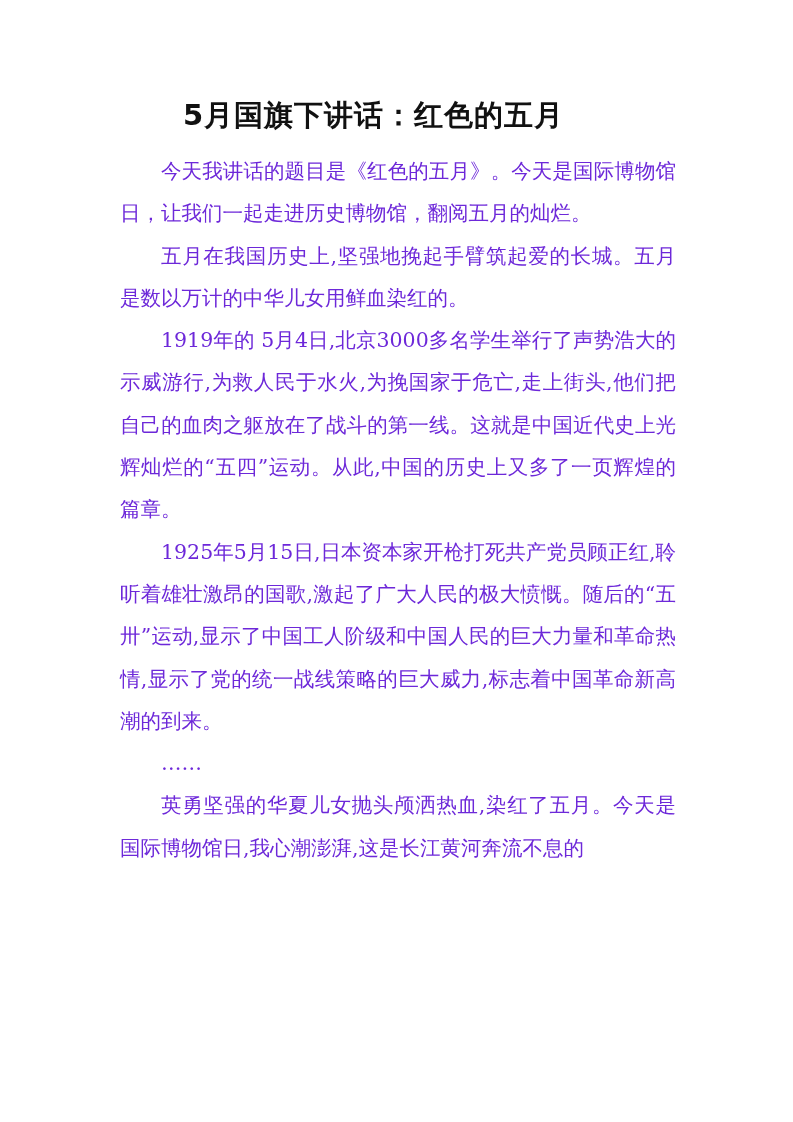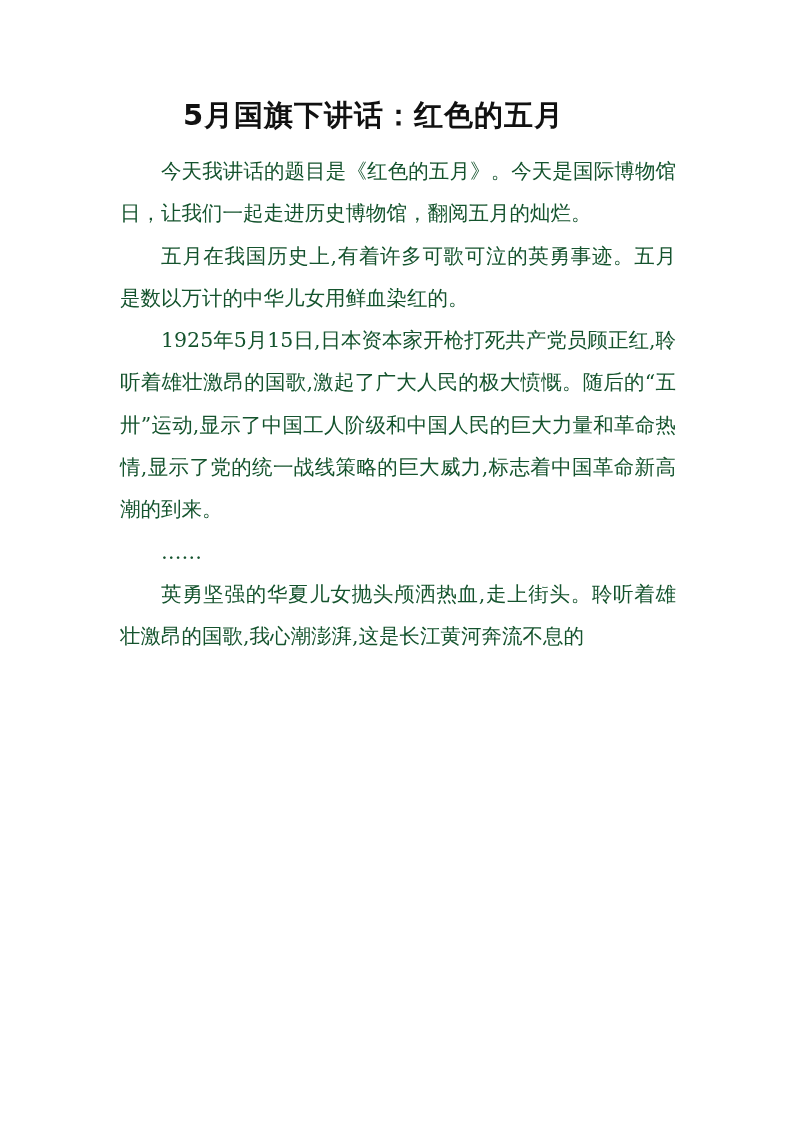--- a/index.html
+++ b/index.html
@@ -5,31 +5,32 @@
     html, body { margin: 0; padding: 0; background: #ffffff; }
     body { width: 793px; height: 1122px; position: relative; overflow: hidden; }
     .page { position: absolute; left: 0; top: 0; width: 793px; height: 1122px; background: #fff; }
     .title {
       position: absolute; left: 0; top: 96px; width: 747px; text-align: center;
       font-family: "DejaVu Sans", sans-serif; font-weight: bold; font-size: 29px;
       color: #111; letter-spacing: 1px; margin: 0;
     }
     .body {
       position: absolute; left: 120px; top: 150px; width: 556px;
-      font-family: "DejaVu Serif", serif; font-size: 20.5px; color: #14532d;
+      font-family: "DejaVu Serif", serif; font-size: 20.5px; color: #6d28d9;
       line-height: 42.3px; text-align: justify;
     }
     .body p { margin: 0; text-indent: 2em; }
     .body p.ellipsis { text-indent: 2em; letter-spacing: 0; }
   </style>
 </head>
 <body>
 
 <div class="page">
   <h1 class="title">5月国旗下讲话：红色的五月</h1>
   <div class="body">
     <p>今天我讲话的题目是《红色的五月》。今天是国际博物馆日，让我们一起走进历史博物馆，翻阅五月的灿烂。</p>
-    <p>五月在我国历史上,有着许多可歌可泣的英勇事迹。五月是数以万计的中华儿女用鲜血染红的。</p>
+    <p>五月在我国历史上,坚强地挽起手臂筑起爱的长城。五月是数以万计的中华儿女用鲜血染红的。</p>
+    <p>1919年的 5月4日,北京3000多名学生举行了声势浩大的示威游行,为救人民于水火,为挽国家于危亡,走上街头,他们把自己的血肉之躯放在了战斗的第一线。这就是中国近代史上光辉灿烂的“五四”运动。从此,中国的历史上又多了一页辉煌的篇章。</p>
     <p>1925年5月15日,日本资本家开枪打死共产党员顾正红,聆听着雄壮激昂的国歌,激起了广大人民的极大愤慨。随后的“五卅”运动,显示了中国工人阶级和中国人民的巨大力量和革命热情,显示了党的统一战线策略的巨大威力,标志着中国革命新高潮的到来。</p>
     <p class="ellipsis">……</p>
-    <p>英勇坚强的华夏儿女抛头颅洒热血,走上街头。聆听着雄壮激昂的国歌,我心潮澎湃,这是长江黄河奔流不息的</p>
+    <p>英勇坚强的华夏儿女抛头颅洒热血,染红了五月。今天是国际博物馆日,我心潮澎湃,这是长江黄河奔流不息的</p>
   </div>
 </div>
 
 </body></html>

